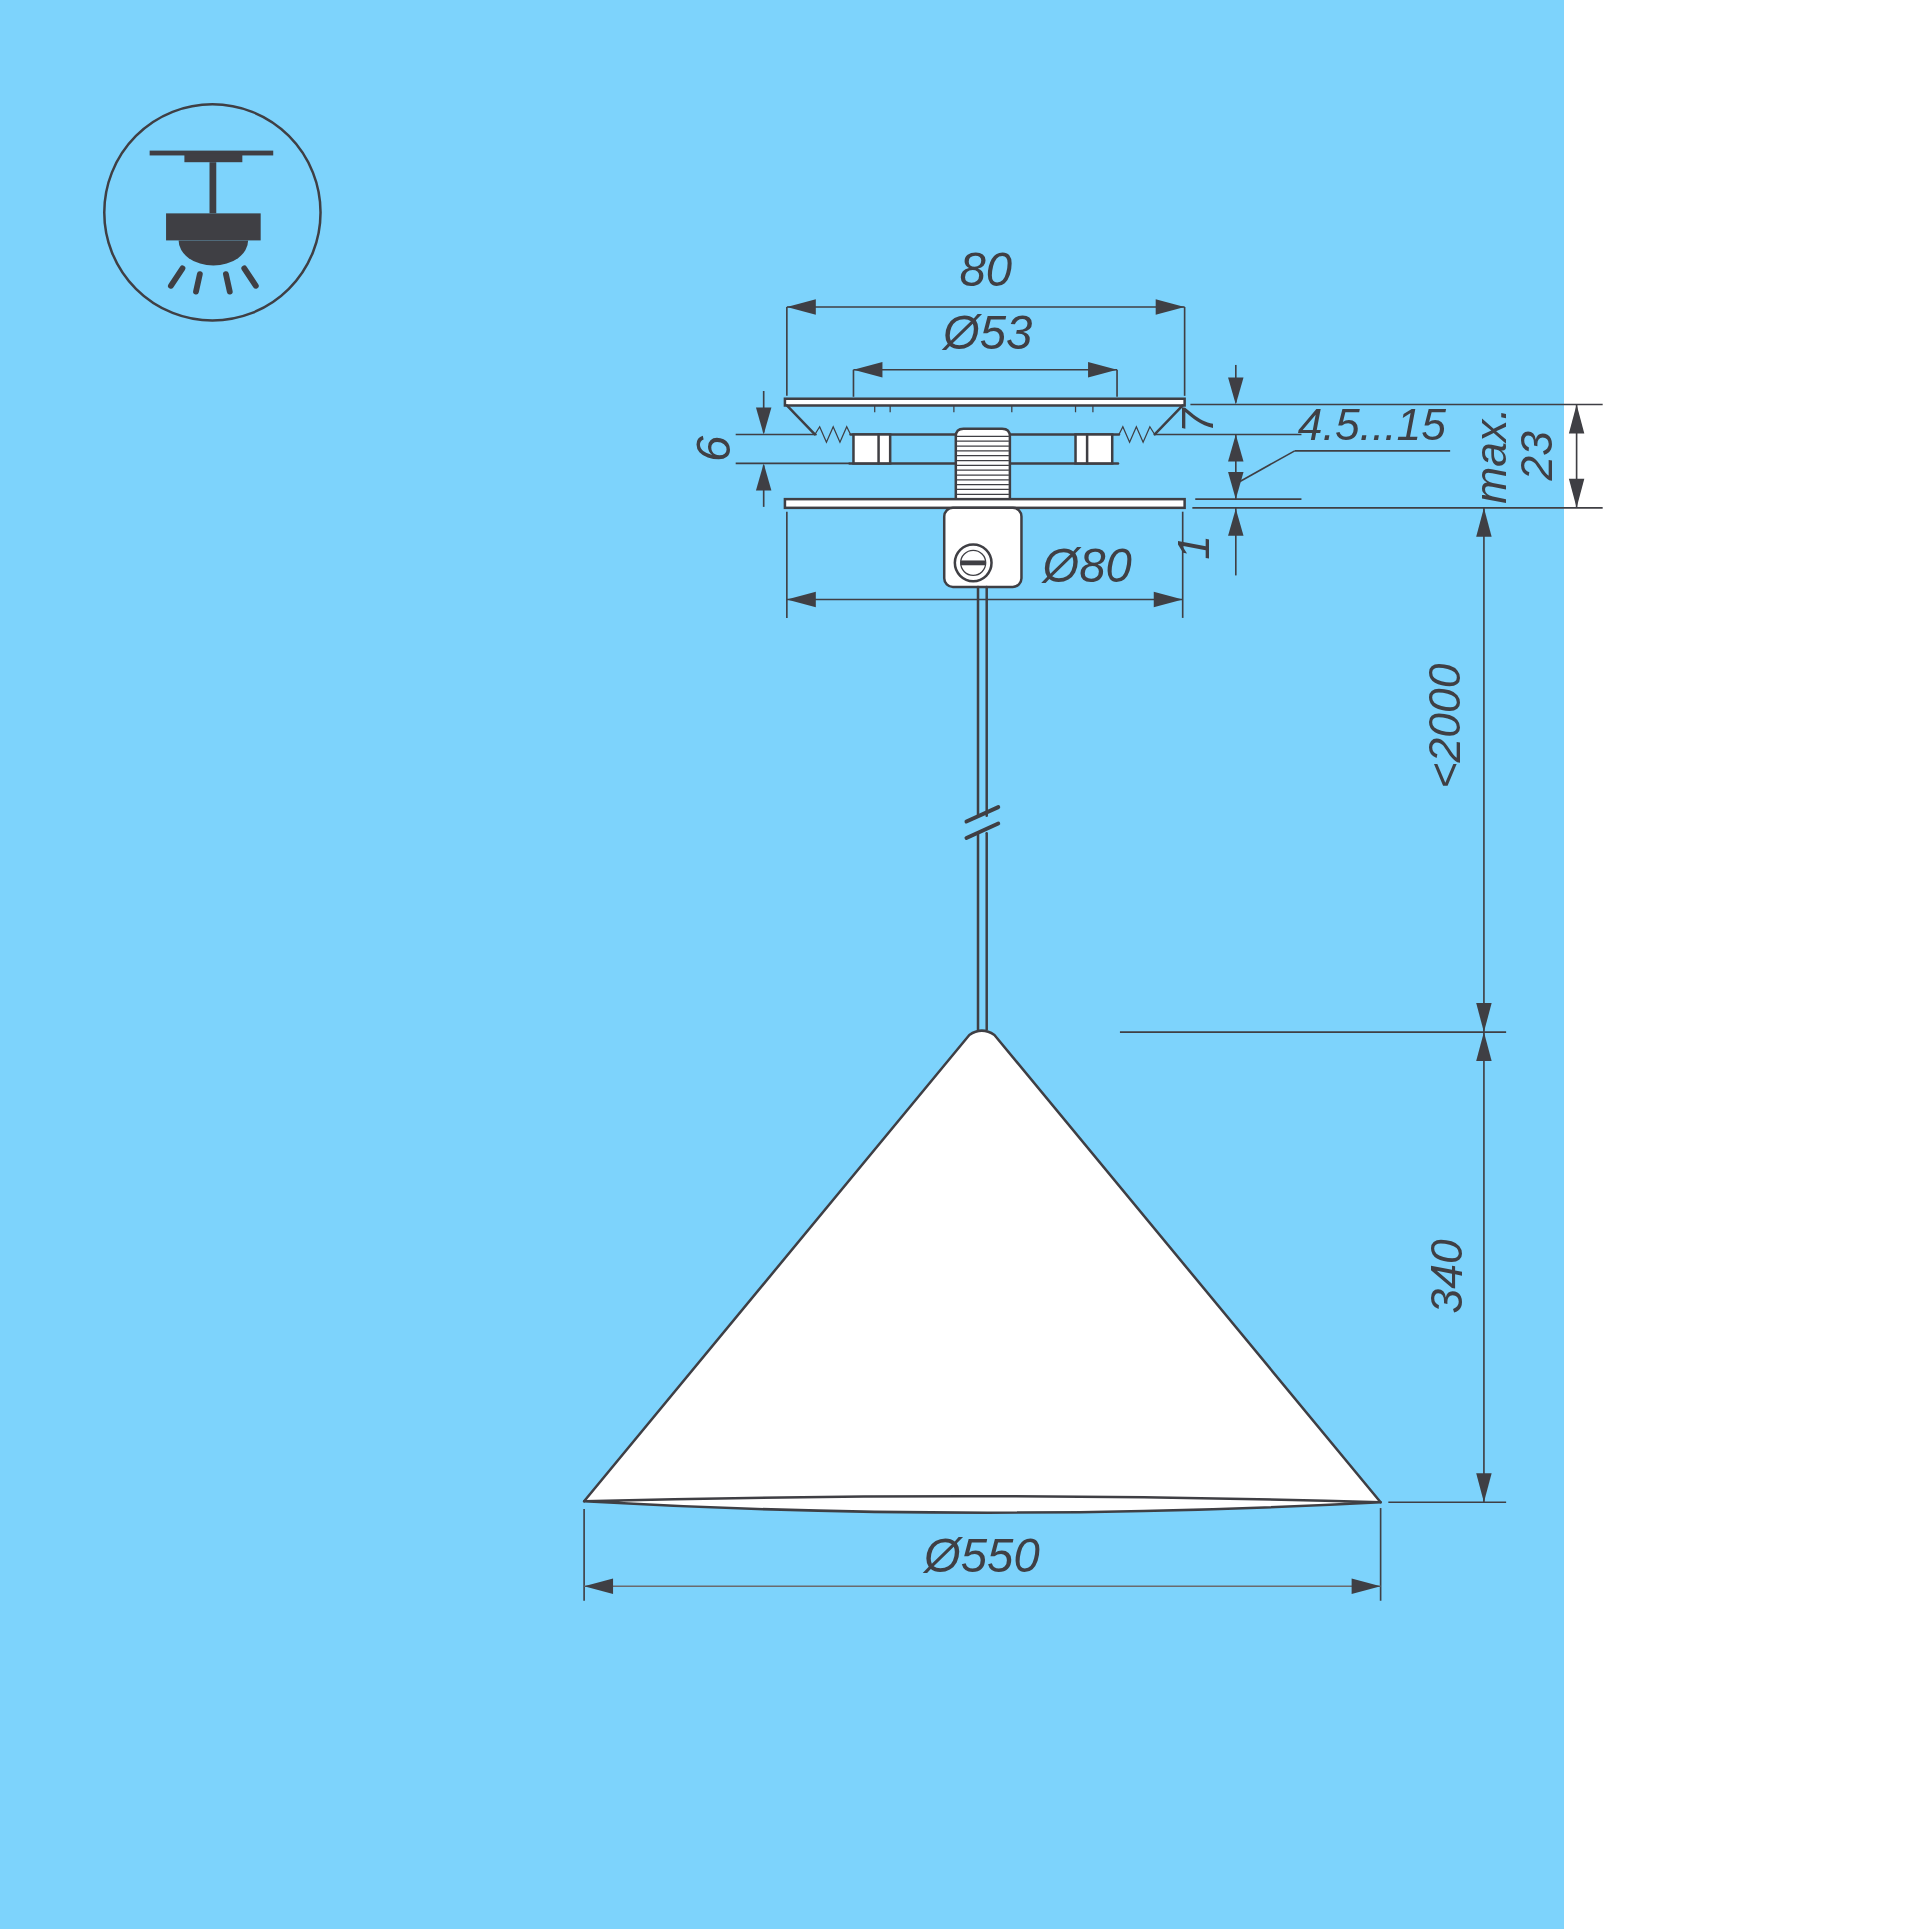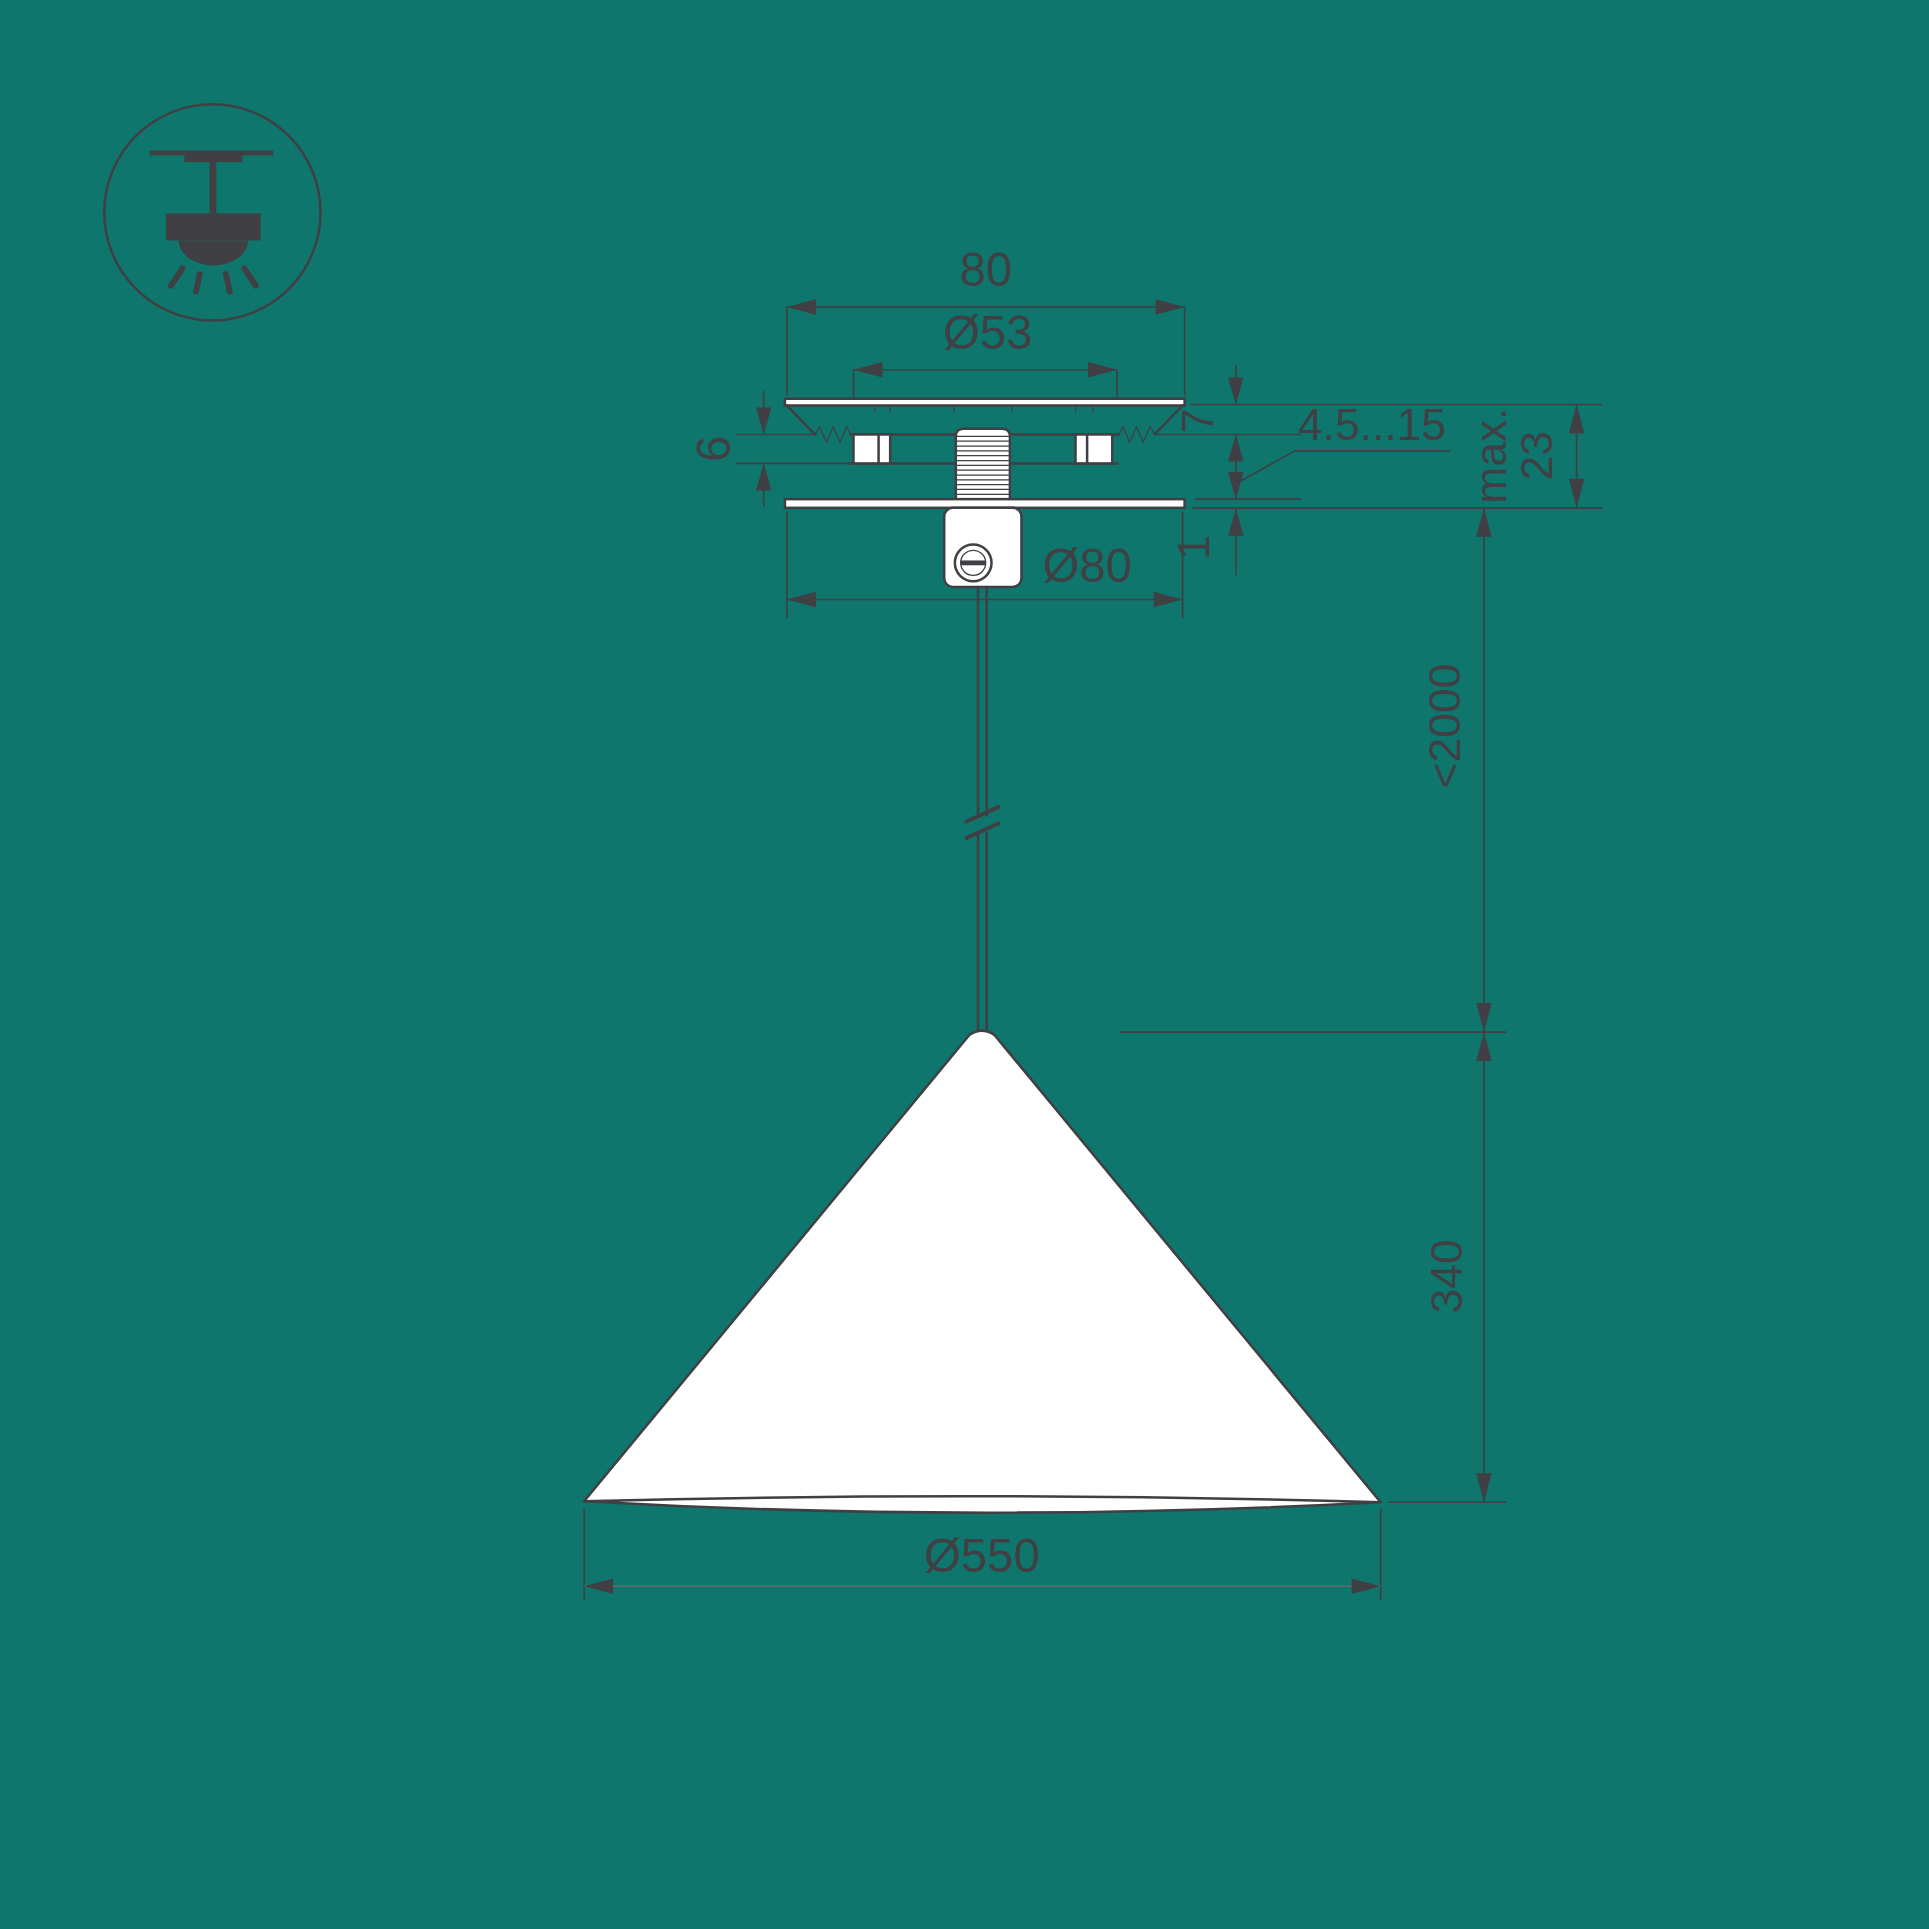--- a/index.html
+++ b/index.html
@@ -1,16 +1,16 @@
 <!DOCTYPE html>
 <html><head>
 <meta charset="utf-8">
 <style>
   html,body { margin:0; padding:0; background:#ffffff; }
-  .stage { width:1929px; height:1929px; background:#0f766e; position:relative; }
+  .stage { width:1564px; height:1929px; background:#7dd3fc; position:relative;font-style:italic; }
   svg { display:block; }
   .ln   { stroke:#3f3f44; fill:none; stroke-width:2.6; stroke-linecap:round; }
   .lnj  { stroke:#3f3f44; fill:none; stroke-width:2.6; stroke-linejoin:round; stroke-linecap:round; }
   .fillw{ fill:#ffffff; }
   .thin { stroke:#3f3f44; fill:none; stroke-width:1.3; }
   .dim  { stroke:#3f3f44; fill:none; stroke-width:1.7; }
   .dimthin { stroke:#6a6a6e; fill:none; stroke-width:1.5; }
   .ar   { fill:#3f3f44; stroke:none; }
   .dk   { fill:#3f3f44; stroke:none; }
   text  { font-family:"Liberation Sans","DejaVu Sans",sans-serif; fill:#3f3f44; }

